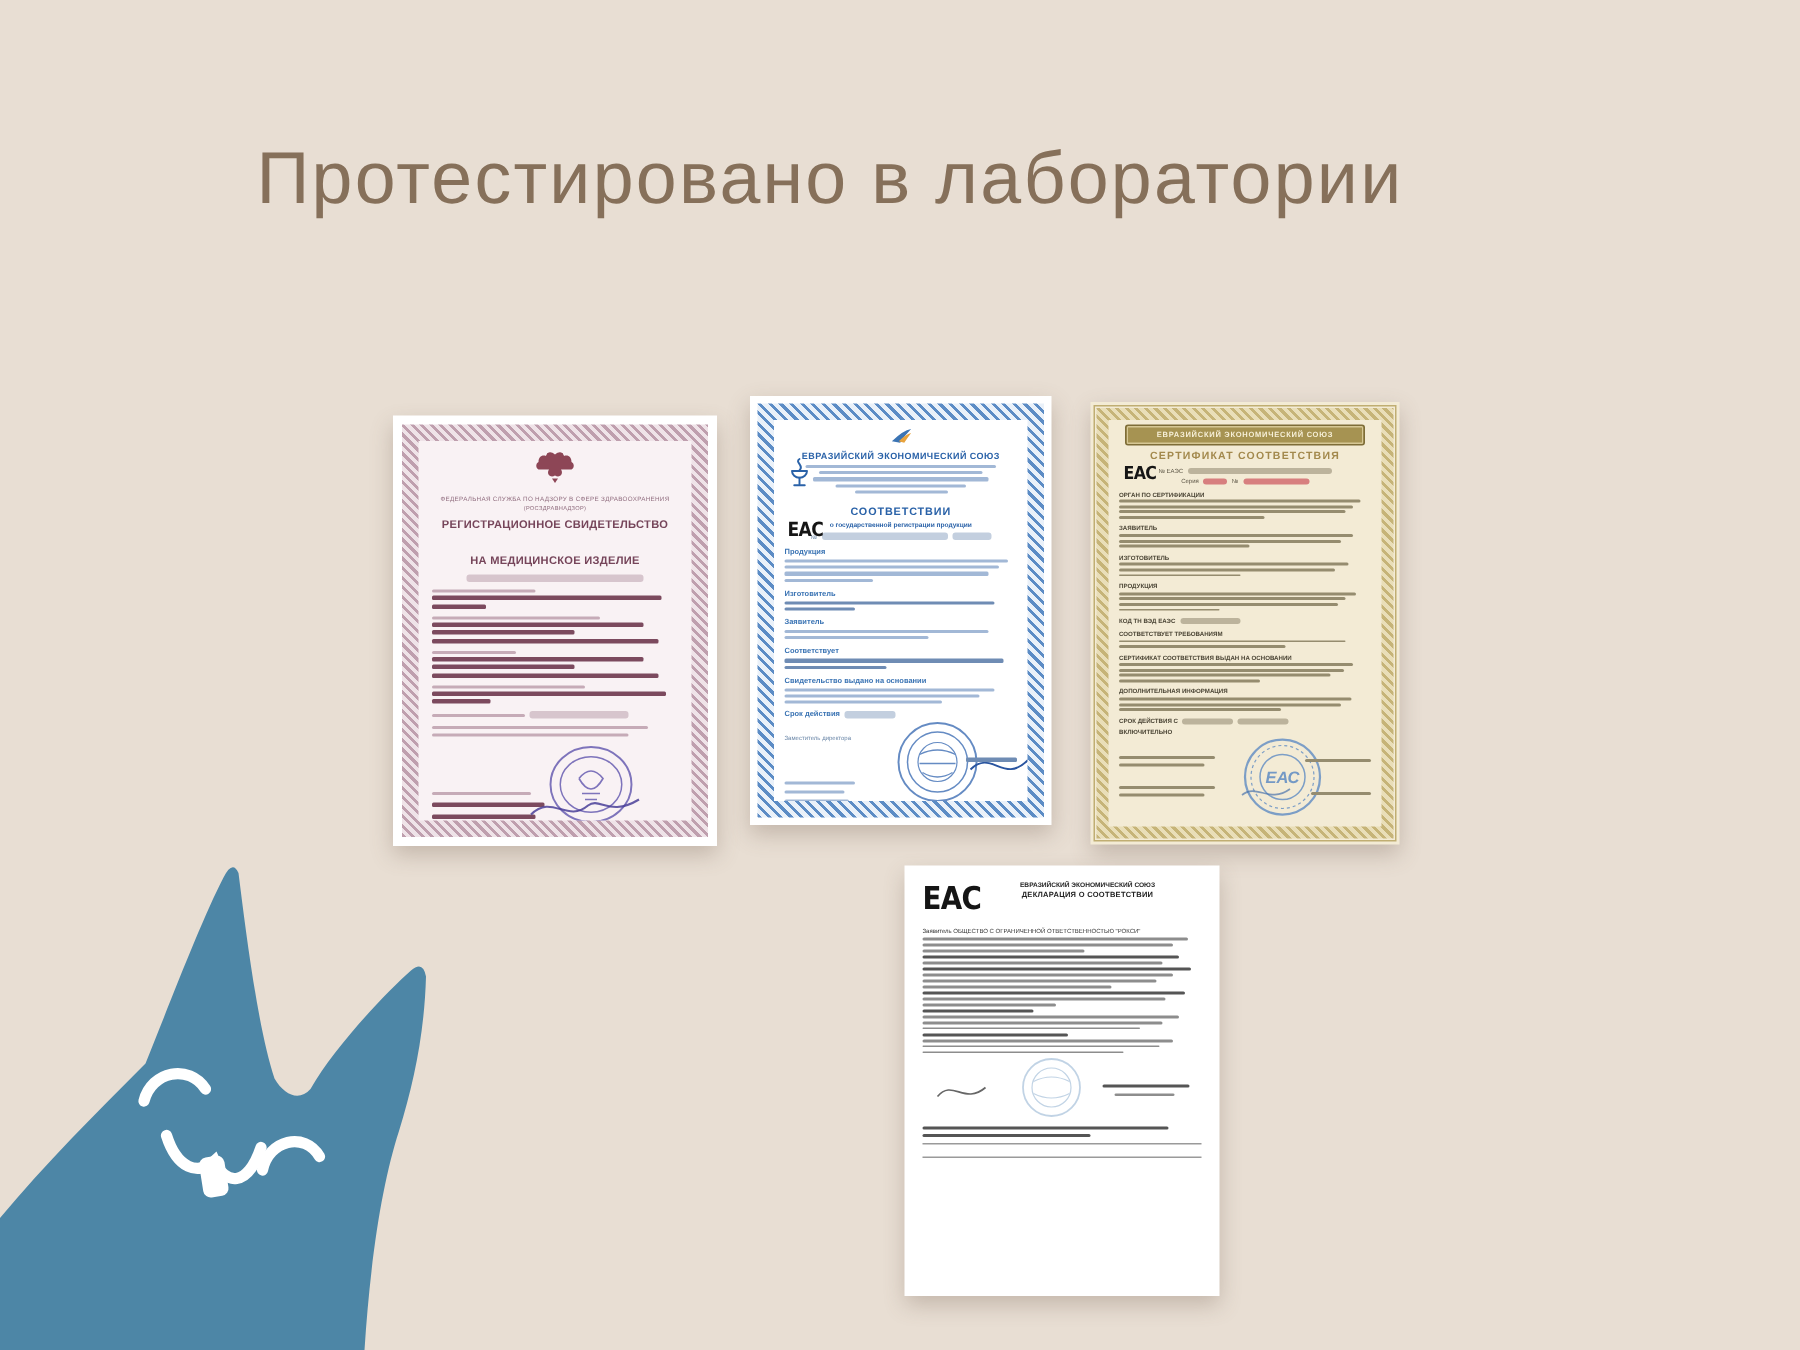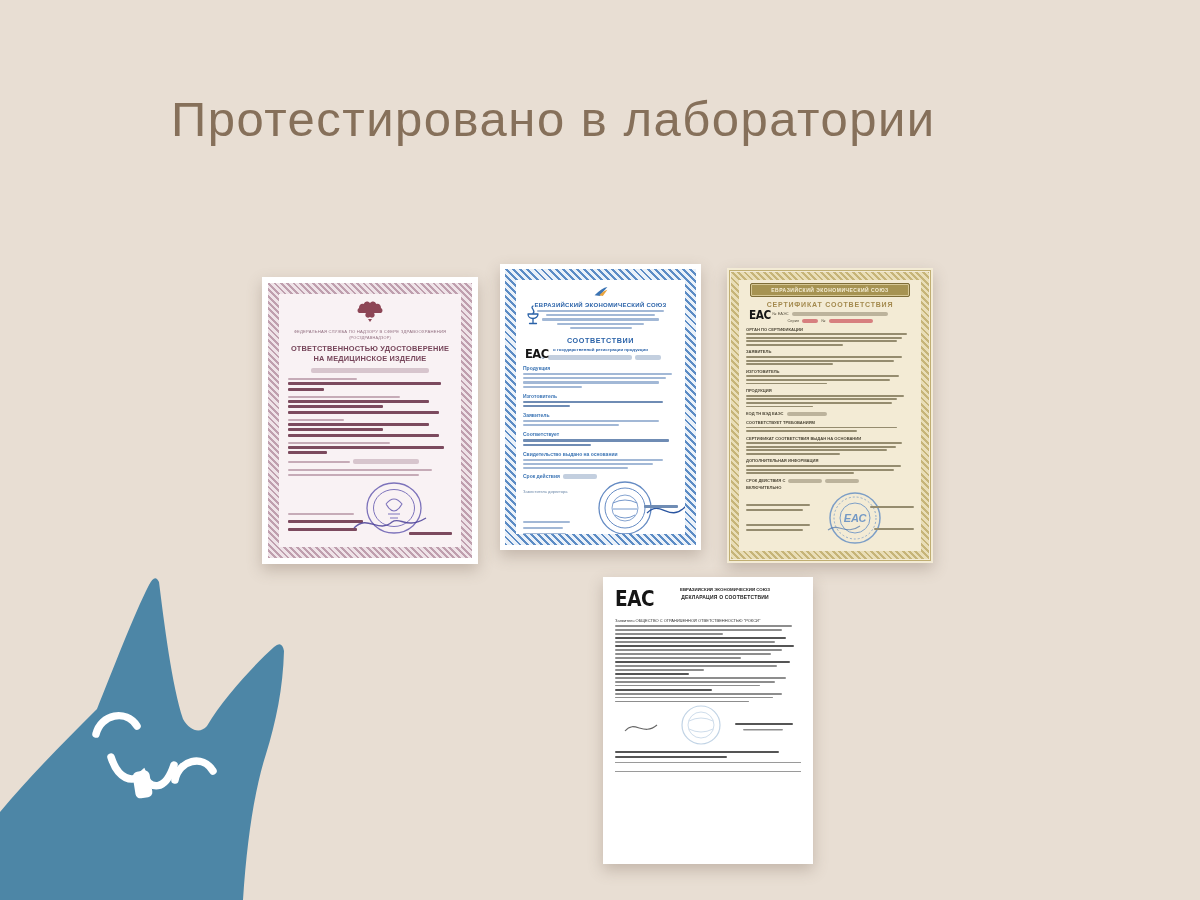--- a/index.html
+++ b/index.html
@@ -99,22 +99,22 @@
       <div class="ctr">
         <svg width="30" height="24" viewBox="0 0 30 24">
           <path d="M15 4 C12 1.5 10 2.5 9 5 C6 4 4 6 4 9 C2 10 2 13 4 14 L11 14 C9 17 12 20 15 18 C18 20 21 17 19 14 L26 14 C28 13 28 10 26 9 C26 6 24 4 21 5 C20 2.5 18 1.5 15 4 Z" fill="#8d4656"></path>
           <circle cx="11" cy="4.5" r="1.6" fill="#8d4656"></circle>
             <circle cx="19" cy="4.5" r="1.6" fill="#8d4656"></circle>
           <path d="M13 20 h4 l-2 3 z" fill="#8d4656"></path>
         </svg>
       </div>
       <div class="agency ctr nw">ФЕДЕРАЛЬНАЯ СЛУЖБА ПО НАДЗОРУ В СФЕРЕ ЗДРАВООХРАНЕНИЯ</div>
       <div class="agency ctr" style="font-size:3.8px">(РОСЗДРАВНАДЗОР)</div>
-      <div class="h1 ctr nw">ОТВЕТСТВЕННОСТЬЮ УДОСТОВЕРЕНИЕ</div>
-      <div class="h1 ctr" style="margin-top:1px">НА МЕДИЦИНСКОЕ ИЗДЕЛИЕ</div>
+      <div class="h1 ctr nw">РЕГИСТРАЦИОННОЕ СВИДЕТЕЛЬСТВО</div>
+      <div class="h1 ctr" style="margin-top:15px">НА МЕДИЦИНСКОЕ ИЗДЕЛИЕ</div>
       <div class="rb" style="width:118px;margin:5px auto 2px"></div>
 
       <div class="grp">
         <i class="b lt" style="width:42%"></i>
           <i class="b bold" style="width:93%"></i>
           <i class="b bold" style="width:22%"></i>
       </div>
       <div class="grp">
         <i class="b lt" style="width:68%"></i>
           <i class="b bold" style="width:86%"></i>

